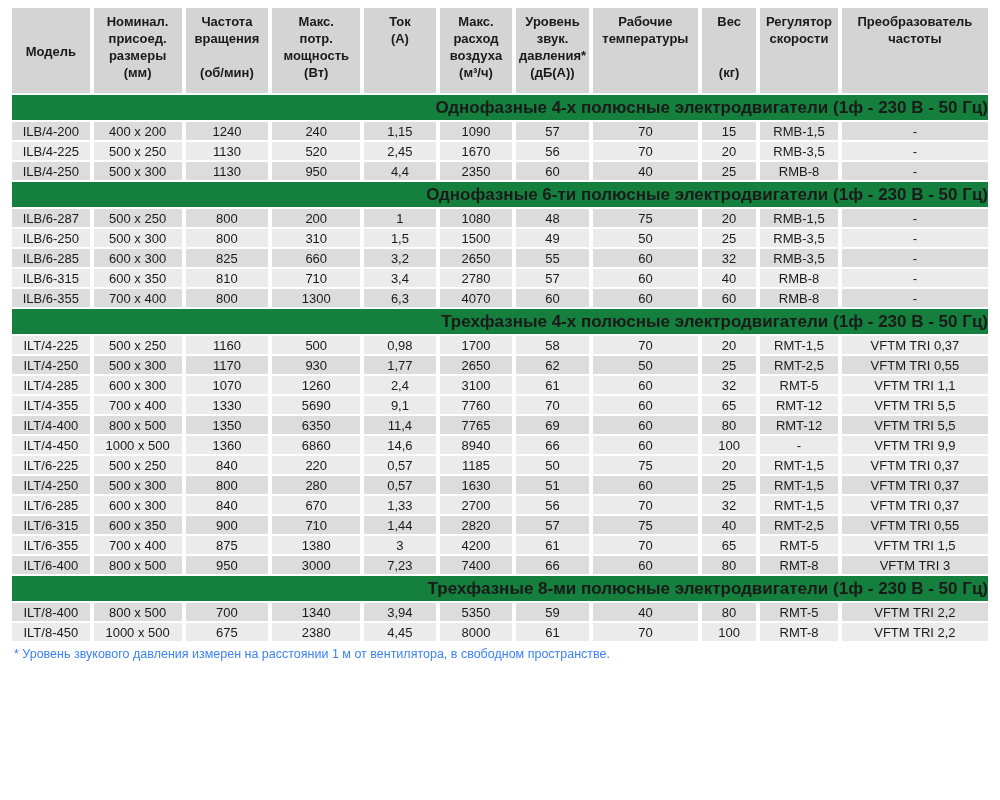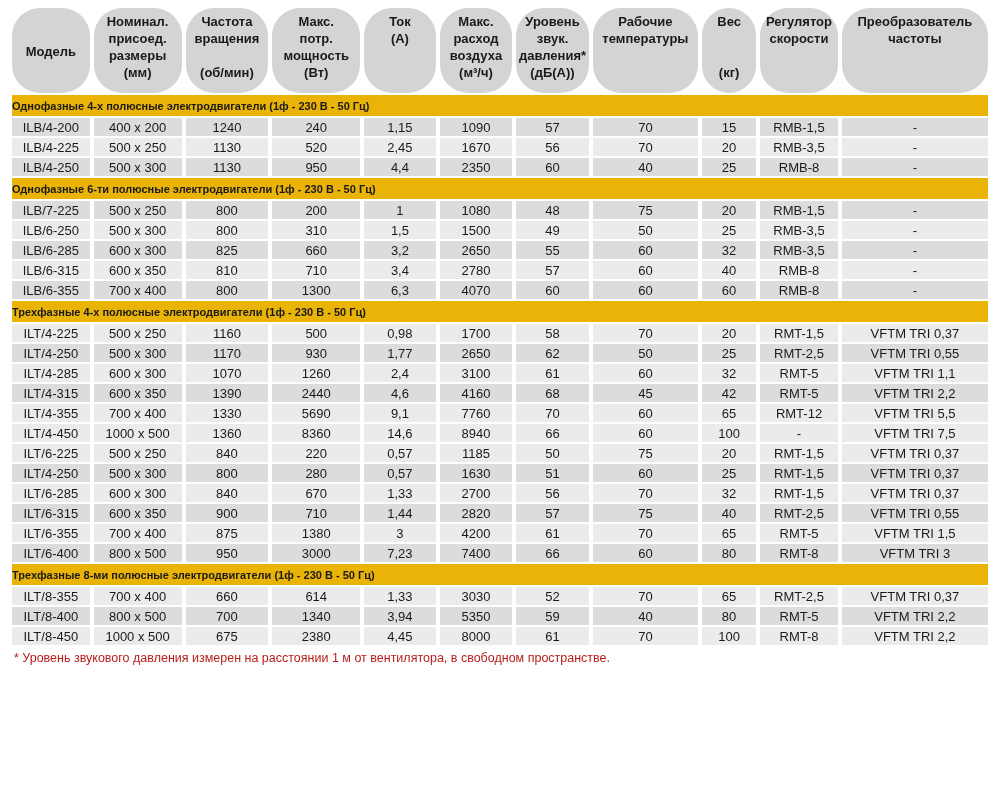--- a/index.html
+++ b/index.html
@@ -39,49 +39,48 @@
   th.hcell {
     background: var(--header-bg, #d4d4d4);
     font-weight: bold;
     font-size: 13px;
     line-height: 17px;
     text-align: center;
     vertical-align: top;
     padding: 5px 2px 4px 2px;
     height: 76px;
     white-space: pre-line;
-    border-radius: 28px;
   }
   th.hcell.vmid { vertical-align: middle; }
 
   tr.section-row td {
-    background: #eab308;
+    background: #15803d;
     font-weight: bold;
-    font-size: 11px;
-    text-align: left;
+    font-size: 17px;
+    text-align: right;
     padding: 3px 0 2px 0;
     height: 16px;
     vertical-align: middle;
   }
   td.dcell {
     font-size: 13px;
     text-align: center;
     vertical-align: middle;
     height: 16px;
     padding: 1px 2px;
     overflow: hidden;
     white-space: nowrap;
   }
   tr.shade-dark td.dcell  { background: var(--row-dark, #dcdcdc); }
   tr.shade-light td.dcell { background: var(--row-light, #ebebeb); }
 
   .footnote {
     font-size: 12.5px;
     padding: 4px 0 0 6px;
-    color: #b91c1c;
+    color: #3b82f6;
   }
 </style>
 </head>
 <body>
 
 <div class="page">
   <table class="spec">
     <colgroup>
       <col class="c0">
         <col class="c1">
@@ -172,21 +171,21 @@
           <td class="dcell">60</td>
           <td class="dcell">40</td>
           <td class="dcell">25</td>
           <td class="dcell">RMB-8</td>
           <td class="dcell">-</td>
         </tr>
         <tr class="section-row">
           <td colspan="11">Однофазные 6-ти полюсные электродвигатели (1ф - 230 В - 50 Гц)</td>
         </tr>
         <tr class="shade-dark">
-          <td class="dcell">ILB/7-225</td>
+          <td class="dcell">ILB/6-287</td>
           <td class="dcell">500 x 250</td>
           <td class="dcell">800</td>
           <td class="dcell">200</td>
           <td class="dcell">1</td>
           <td class="dcell">1080</td>
           <td class="dcell">48</td>
           <td class="dcell">75</td>
           <td class="dcell">20</td>
           <td class="dcell">RMB-1,5</td>
           <td class="dcell">-</td>
@@ -278,58 +277,58 @@
           <td class="dcell">1070</td>
           <td class="dcell">1260</td>
           <td class="dcell">2,4</td>
           <td class="dcell">3100</td>
           <td class="dcell">61</td>
           <td class="dcell">60</td>
           <td class="dcell">32</td>
           <td class="dcell">RMT-5</td>
           <td class="dcell">VFTM TRI 1,1</td>
         </tr>
-        <tr class="shade-dark">
-          <td class="dcell">ILT/4-315</td>
-          <td class="dcell">600 x 350</td>
-          <td class="dcell">1390</td>
-          <td class="dcell">2440</td>
-          <td class="dcell">4,6</td>
-          <td class="dcell">4160</td>
-          <td class="dcell">68</td>
-          <td class="dcell">45</td>
-          <td class="dcell">42</td>
-          <td class="dcell">RMT-5</td>
-          <td class="dcell">VFTM TRI 2,2</td>
-        </tr>
         <tr class="shade-light">
           <td class="dcell">ILT/4-355</td>
           <td class="dcell">700 x 400</td>
           <td class="dcell">1330</td>
           <td class="dcell">5690</td>
           <td class="dcell">9,1</td>
           <td class="dcell">7760</td>
           <td class="dcell">70</td>
           <td class="dcell">60</td>
           <td class="dcell">65</td>
           <td class="dcell">RMT-12</td>
           <td class="dcell">VFTM TRI 5,5</td>
         </tr>
+        <tr class="shade-dark">
+          <td class="dcell">ILT/4-400</td>
+          <td class="dcell">800 x 500</td>
+          <td class="dcell">1350</td>
+          <td class="dcell">6350</td>
+          <td class="dcell">11,4</td>
+          <td class="dcell">7765</td>
+          <td class="dcell">69</td>
+          <td class="dcell">60</td>
+          <td class="dcell">80</td>
+          <td class="dcell">RMT-12</td>
+          <td class="dcell">VFTM TRI 5,5</td>
+        </tr>
         <tr class="shade-light">
           <td class="dcell">ILT/4-450</td>
           <td class="dcell">1000 x 500</td>
           <td class="dcell">1360</td>
-          <td class="dcell">8360</td>
+          <td class="dcell">6860</td>
           <td class="dcell">14,6</td>
           <td class="dcell">8940</td>
           <td class="dcell">66</td>
           <td class="dcell">60</td>
           <td class="dcell">100</td>
           <td class="dcell">-</td>
-          <td class="dcell">VFTM TRI 7,5</td>
+          <td class="dcell">VFTM TRI 9,9</td>
         </tr>
         <tr class="shade-light">
           <td class="dcell">ILT/6-225</td>
           <td class="dcell">500 x 250</td>
           <td class="dcell">840</td>
           <td class="dcell">220</td>
           <td class="dcell">0,57</td>
           <td class="dcell">1185</td>
           <td class="dcell">50</td>
           <td class="dcell">75</td>
@@ -398,33 +397,20 @@
           <td class="dcell">7400</td>
           <td class="dcell">66</td>
           <td class="dcell">60</td>
           <td class="dcell">80</td>
           <td class="dcell">RMT-8</td>
           <td class="dcell">VFTM TRI 3</td>
         </tr>
         <tr class="section-row">
           <td colspan="11">Трехфазные 8-ми полюсные электродвигатели (1ф - 230 В - 50 Гц)</td>
         </tr>
-        <tr class="shade-light">
-          <td class="dcell">ILT/8-355</td>
-          <td class="dcell">700 x 400</td>
-          <td class="dcell">660</td>
-          <td class="dcell">614</td>
-          <td class="dcell">1,33</td>
-          <td class="dcell">3030</td>
-          <td class="dcell">52</td>
-          <td class="dcell">70</td>
-          <td class="dcell">65</td>
-          <td class="dcell">RMT-2,5</td>
-          <td class="dcell">VFTM TRI 0,37</td>
-        </tr>
         <tr class="shade-dark">
           <td class="dcell">ILT/8-400</td>
           <td class="dcell">800 x 500</td>
           <td class="dcell">700</td>
           <td class="dcell">1340</td>
           <td class="dcell">3,94</td>
           <td class="dcell">5350</td>
           <td class="dcell">59</td>
           <td class="dcell">40</td>
           <td class="dcell">80</td>

